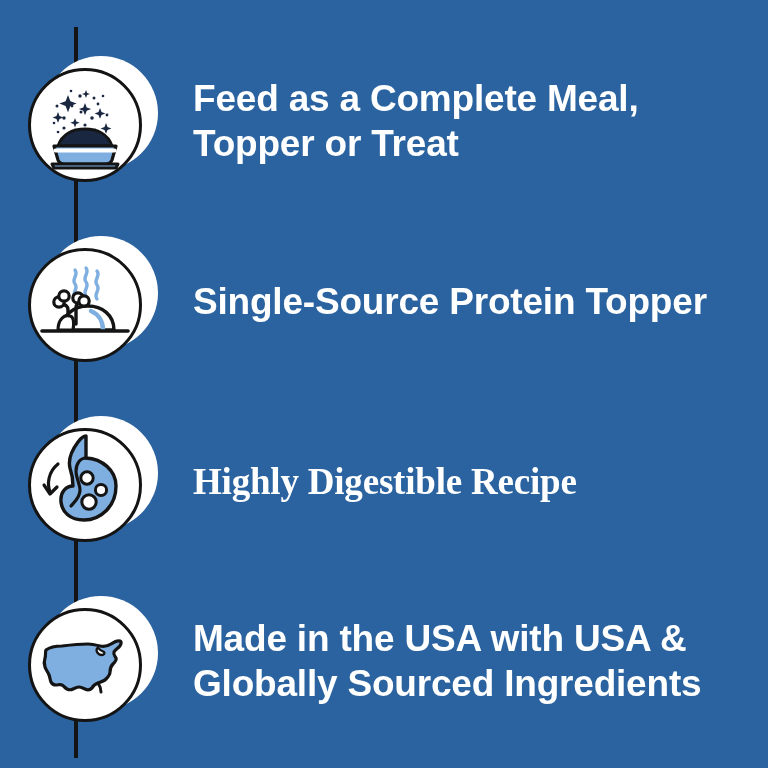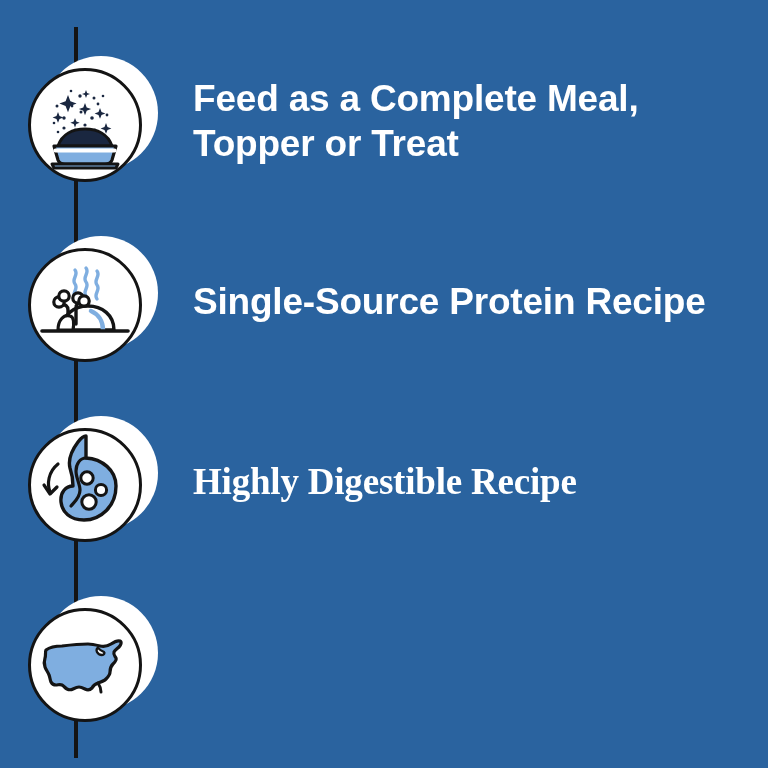--- a/index.html
+++ b/index.html
@@ -185,21 +185,21 @@
           <circle cx="36" cy="48" r="5.2" fill="#ffffff" stroke="#141414" stroke-width="3.2"></circle>
           <circle cx="50" cy="50" r="5.2" fill="#ffffff" stroke="#141414" stroke-width="3.2"></circle>
           <circle cx="56" cy="53" r="5.2" fill="#ffffff" stroke="#141414" stroke-width="3.2"></circle>
 
           <path d="M30 82 C30 72 36 66 42 68 C46 69 46 76 45 82 Z" fill="#ffffff" stroke="#141414" stroke-width="3.2" stroke-linejoin="round"></path>
 
           <path d="M14 83 L100 83" stroke="#141414" stroke-width="3.6" stroke-linecap="round"></path>
         </svg>
       </div>
     </div>
-    <div class="label" style="color: rgb(255, 255, 255);">Single-Source Protein Recipe</div>
+    <div class="label" style="color: rgb(255, 255, 255);">Single-Source Protein Topper</div>
   </div>
 
   <div class="row row-3">
     <div class="badge">
       <div class="disc-back"></div>
       <div class="disc-front"></div>
       <div class="glyph">
         <svg viewBox="0 0 114 114" xmlns="http://www.w3.org/2000/svg">
 
           <path d="M58 8
@@ -260,15 +260,17 @@
                    C16 56 16 53 17 50
                    C18 47 17 44 18 42 Z" fill="#7faee0" stroke="#141414" stroke-width="3.2" stroke-linejoin="round"></path>
 
           <path d="M70 40 C72 42 74 43 76 44 C77 45 76 47 74 47
                    C72 47 70 46 69 44 C68 42 69 40 70 40 Z" fill="#ffffff" stroke="#141414" stroke-width="2.4" stroke-linejoin="round"></path>
 
           <path d="M70 75 C72 78 73 81 73 84" fill="none" stroke="#141414" stroke-width="3" stroke-linecap="round"></path>
         </svg>
       </div>
     </div>
+    <div class="label" style="color: rgb(255, 255, 255);">Made in the USA with USA &amp;
+Globally Sourced Ingredients</div>
   </div>
 
 </div>
 
 </body></html>

